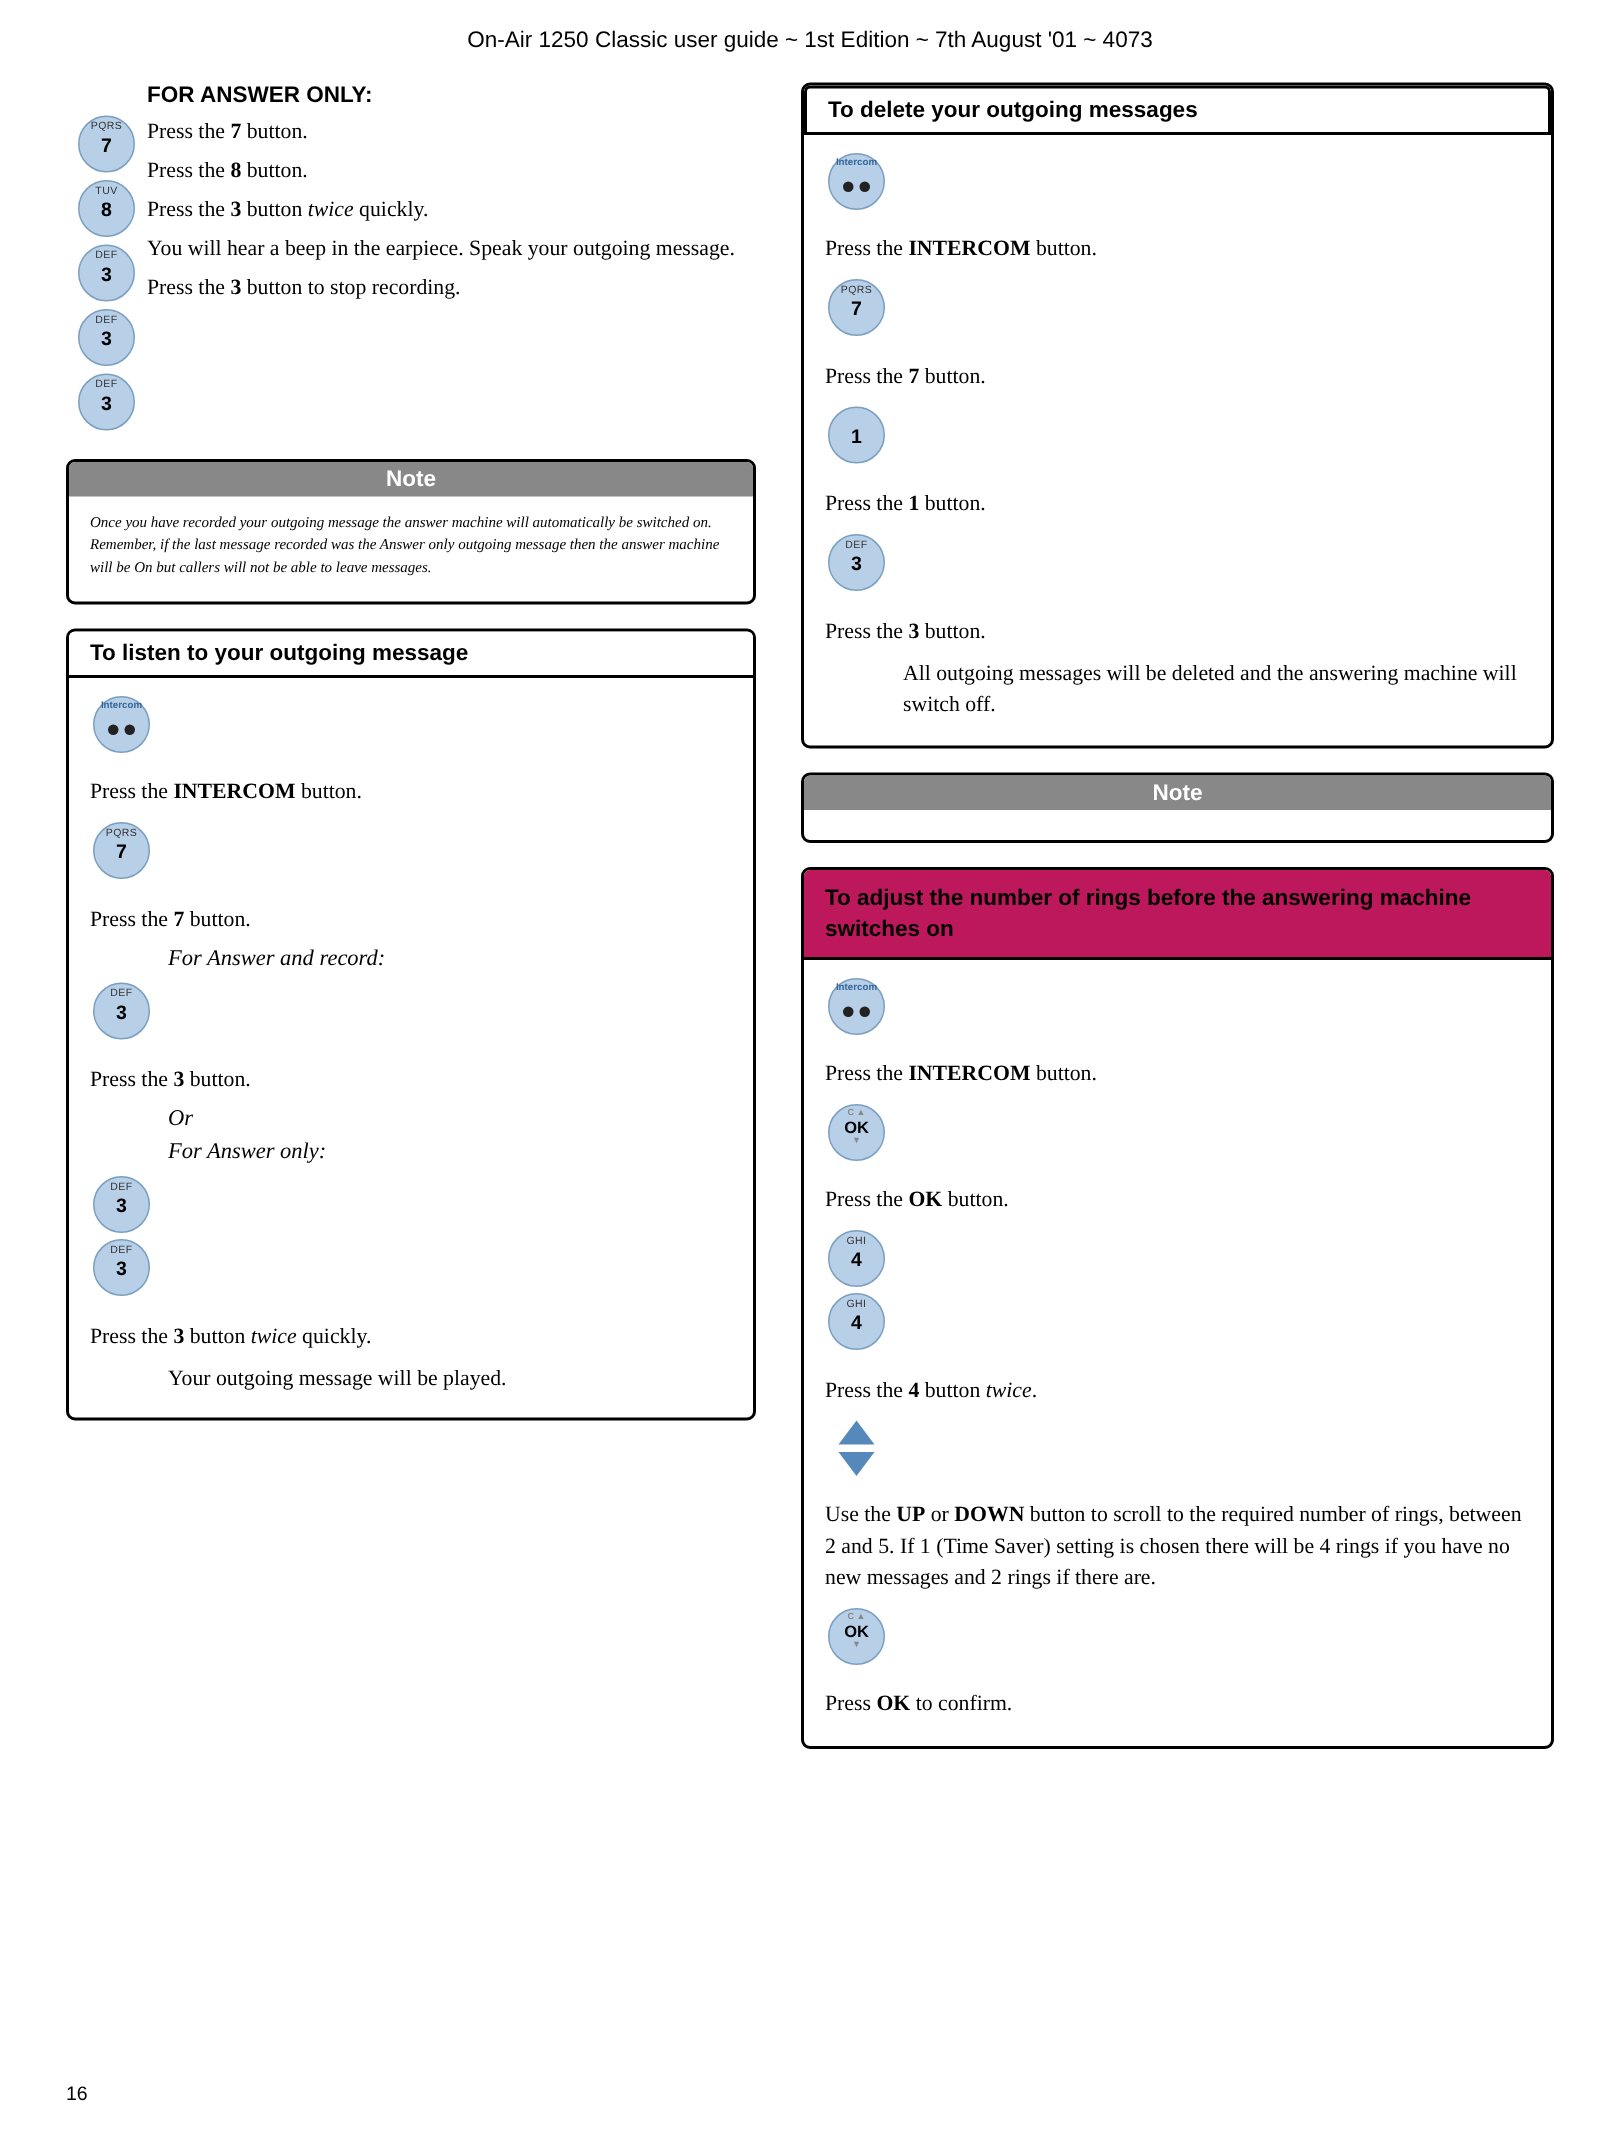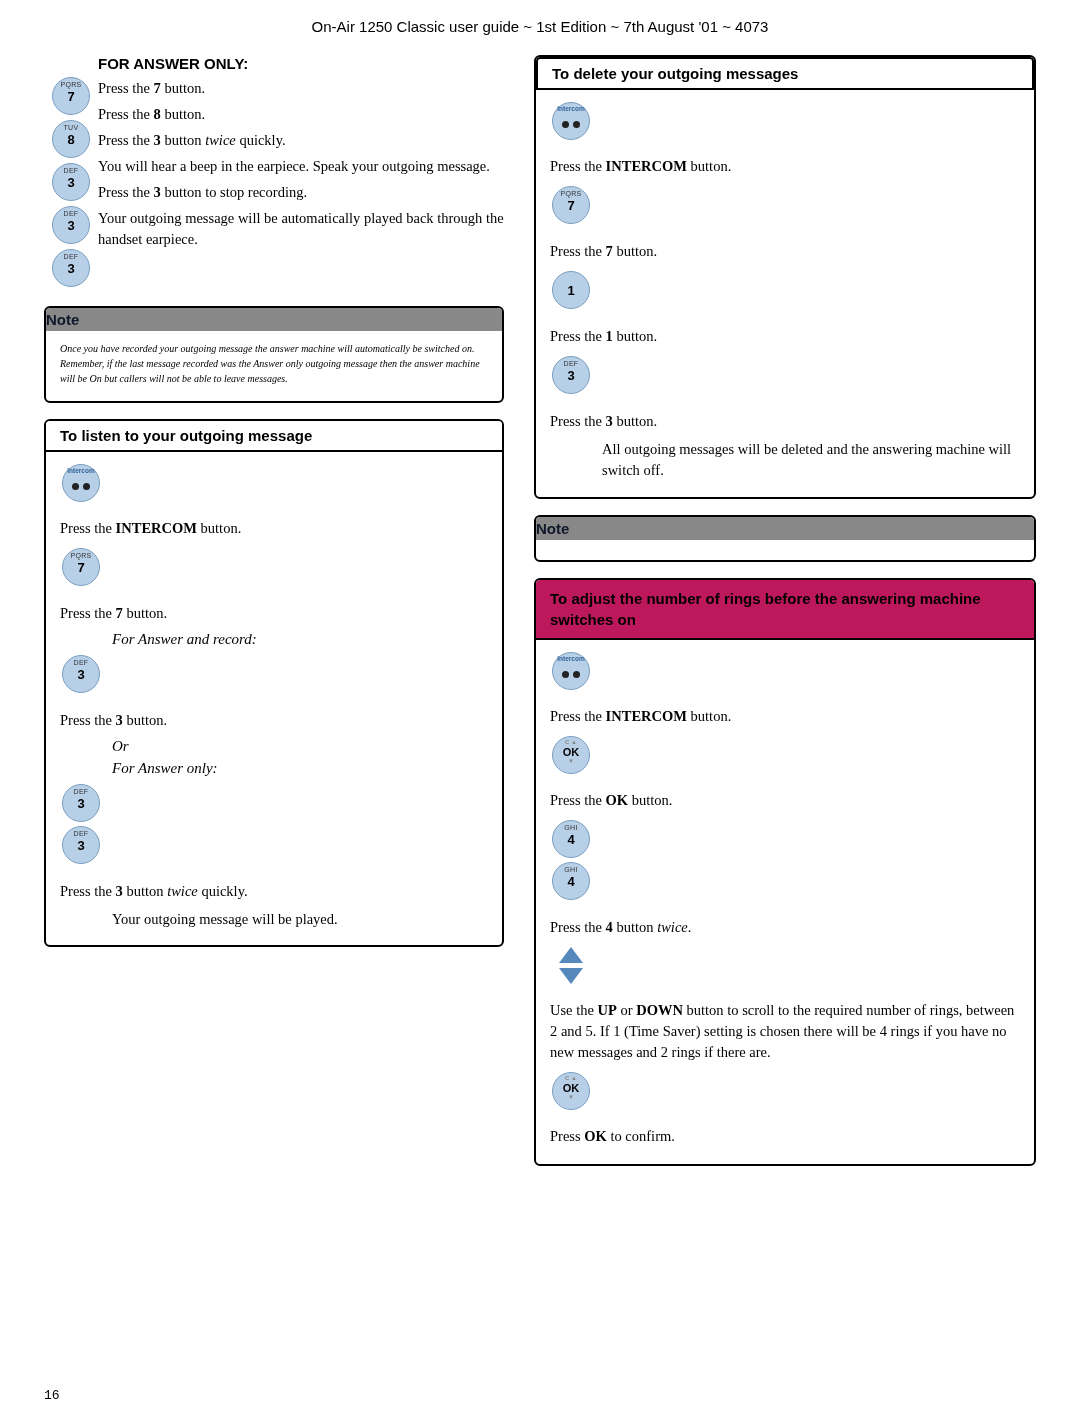--- a/index.html
+++ b/index.html
@@ -16,21 +16,21 @@
       text-align: center;
       padding: 18px 0 10px 0;
       font-size: 15px;
       font-family: Arial, sans-serif;
     }
     .page-footer {
       position: absolute;
       bottom: 18px;
       left: 44px;
       font-size: 13px;
-      font-family: Liberation Mono, monospace;
+      font-family: Liberation Sans, sans-serif;
     }
     .main-content {
       display: flex;
       flex-direction: row;
       padding: 10px 44px 0 44px;
       gap: 30px;
     }
     .left-col {
       width: 460px;
       flex-shrink: 0;
@@ -182,22 +182,23 @@
     .note-box {
       border: 2px solid #000;
       border-radius: 6px;
       padding: 10px 14px;
       margin-bottom: 16px;
     }
     .note-box .note-title {
       font-family: Arial, sans-serif;
       font-weight: bold;
       font-size: 15px;
+      text-align: center;
       background: #888;
-      color: #0f172a;
+      color: #ffffff;
       margin: -10px -14px 10px -14px;
       padding: 3px 0;
       border-radius: 4px 4px 0 0;
     }
     .note-box .note-text {
       font-style: italic;
       font-size: 10px;
       line-height: 1.5;
     }
 
@@ -346,21 +347,20 @@
           <span class="btn-label">3</span>
         </div>
       </div>
       <div class="text-col">
         <div class="section-title">FOR ANSWER ONLY:</div>
         <p>Press the <strong>7</strong> button.</p>
         <p>Press the <strong>8</strong> button.</p>
         <p>Press the <strong>3</strong> button <em>twice</em> quickly.</p>
         <p>You will hear a beep in the earpiece. Speak your outgoing message.</p>
         <p>Press the <strong>3</strong> button to stop recording.</p>
-        <p>Your outgoing message will be automatically played back through the handset earpiece.</p>
       </div>
     </div>
 
     <div class="note-box">
       <div class="note-title">Note</div>
       <p class="note-text">
         <em>Once you have recorded your outgoing message the answer machine will automatically be switched on. Remember, if the last message recorded was the Answer only outgoing message then the answer machine will be On but callers will not be able to leave messages.</em>
       </p>
     </div>
 

